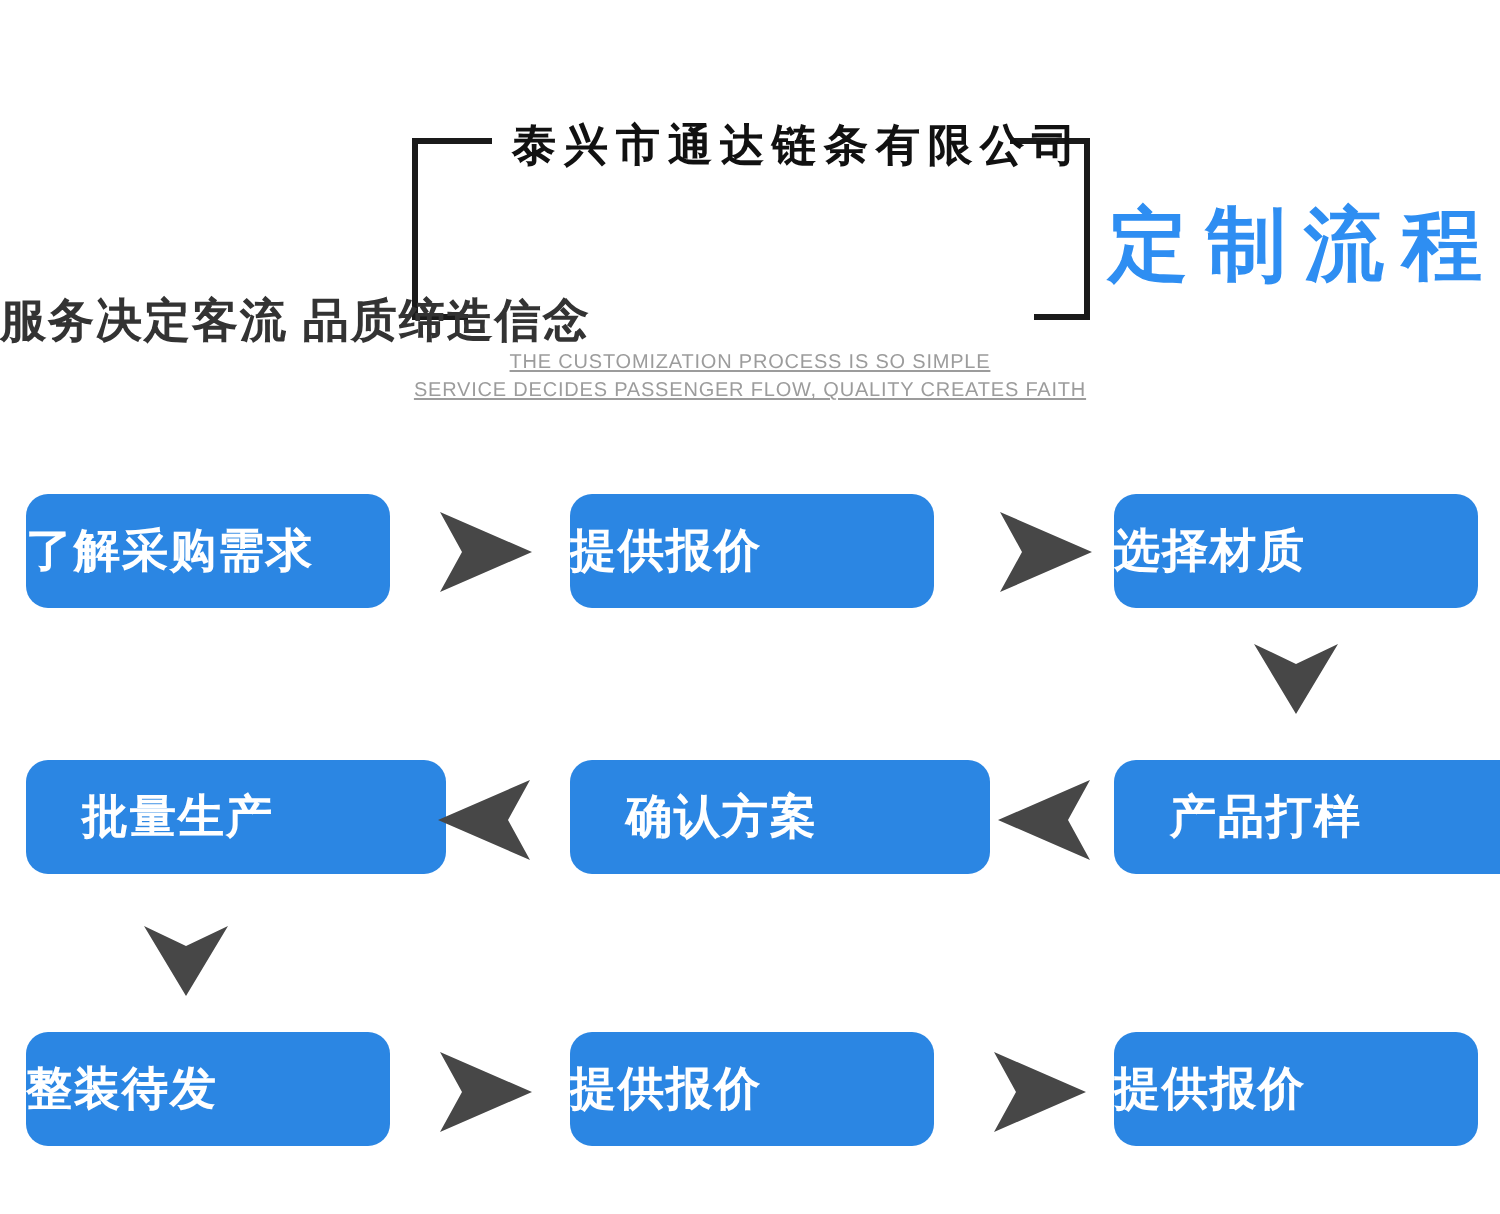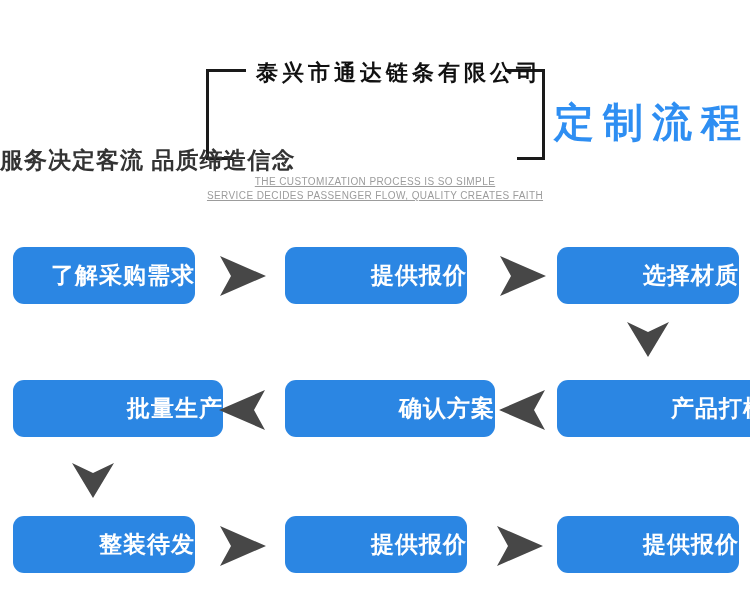--- a/index.html
+++ b/index.html
@@ -15,21 +15,21 @@
   .subtitle{position:absolute;top:145px;left:0;width:100%;
             font-size:23px;font-weight:600;color:var(--subtitle-dark,#333);letter-spacing:1px;}
   .en{position:absolute;left:0;width:100%;text-align:center;
       font-size:10px;color:var(--english-gray,#9c9c9c);letter-spacing:.4px;text-decoration:underline;}
   .en1{top:176px;}
   .en2{top:190px;}
 
   
   .node{position:absolute;width:182px;height:57px;background:var(--node-blue,#2b86e3);
         border-radius:11px;color:#fff;font-size:23px;font-weight:700;letter-spacing:1px;
-        display:flex;align-items:center;justify-content:flex-end;white-space:nowrap;}
+        display:flex;align-items:center;justify-content:flex-start;white-space:nowrap;}
   .c1{left:13px;}.c2{left:285px;}.c3{left:557px;}
   .r1{top:247px;}.r2{top:380px;padding-left:28px;}.r3{top:516px;}
 
   
   .arrow{position:absolute;color:var(--arrow-gray,#474747);line-height:0;}
   .a1{left:220px;top:256px;} .a2{left:500px;top:256px;}
   .a3{left:627px;top:322px;}
   .a4{left:219px;top:390px;} .a5{left:499px;top:390px;}
   .a6{left:72px;top:463px;}
   .a7{left:220px;top:526px;} .a8{left:497px;top:526px;}

